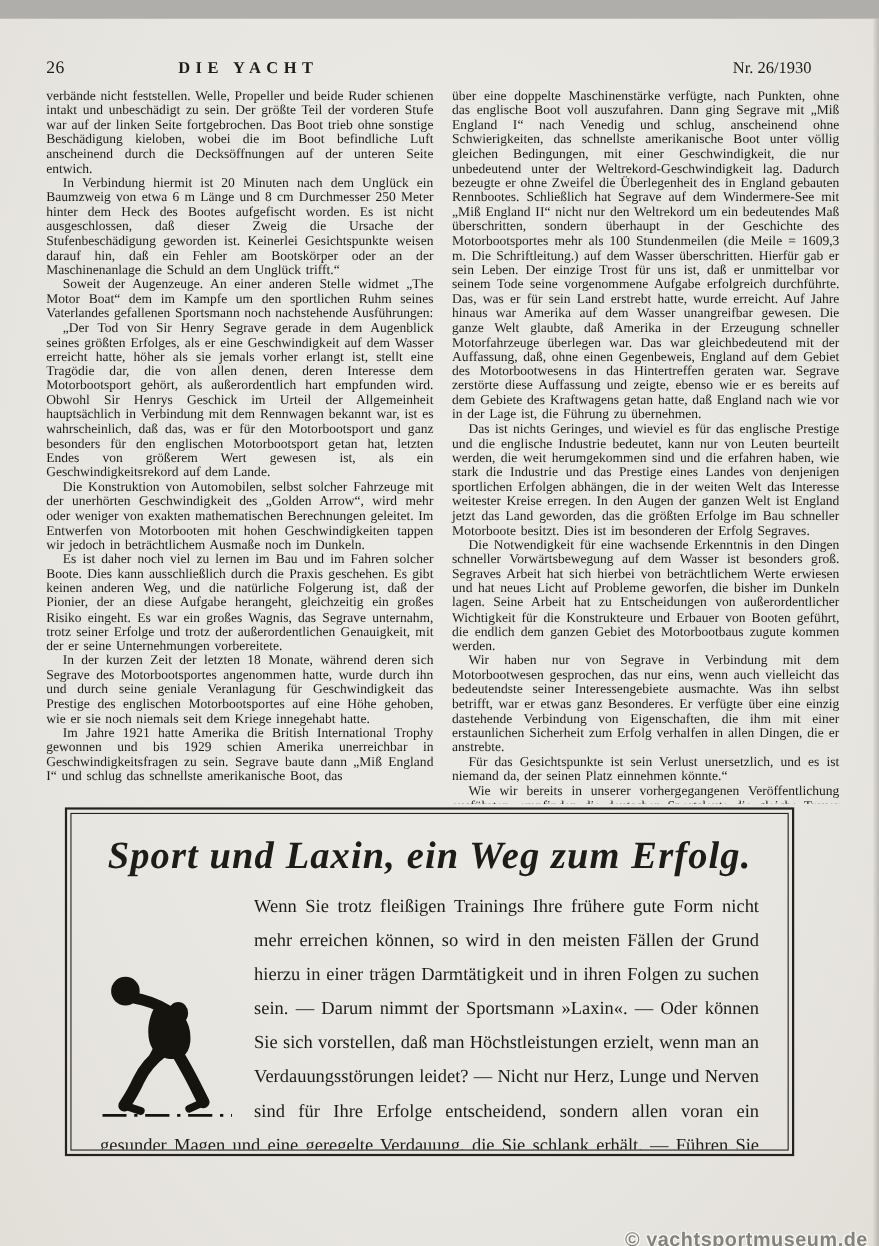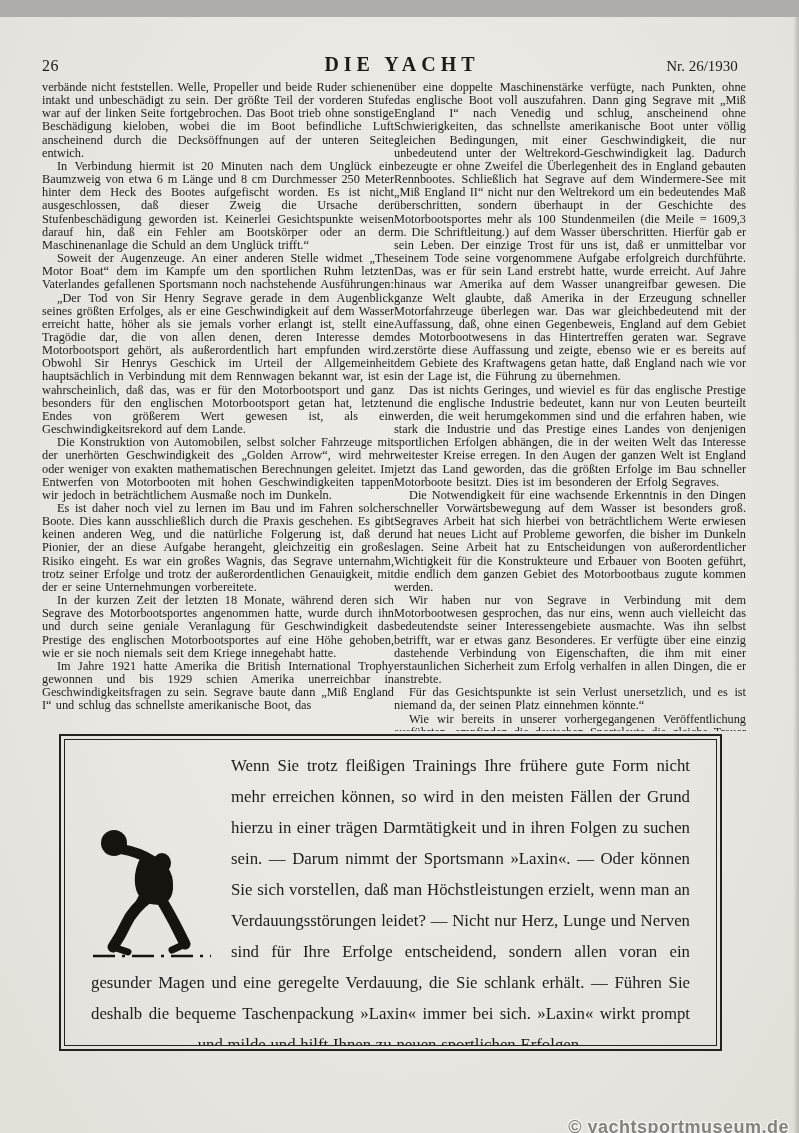--- a/index.html
+++ b/index.html
@@ -25,27 +25,27 @@
     background:linear-gradient(to right, rgba(60,57,50,0), rgba(60,57,50,.25));
     pointer-events:none;
   }
 
   
   .header {
     position:absolute; top:36px; left:42px; right:37px; height:22px;
     display:flex; align-items:baseline;
   }
   .header .pno   { width:120px; font-size:16px; letter-spacing:.5px; }
-  .header .title { flex:1; text-align:center; font-size:20px; font-weight:bold; letter-spacing:5px; }
+  .header .title { flex:1; font-size:15px; font-weight:bold; letter-spacing:5px; }
   .header .issue { width:120px; text-align:center; font-size:15px; }
 
   
   .article {
     position:absolute; top:64px; left:42px; width:722px; height:650px;
-    display:flex; overflow:hidden;
+    display:flex; gap:17px; overflow:hidden;
   }
   .col { width:352px; }
   .col p {
     margin:0;
     font-size:12.3px; line-height:13.15px;
     text-align:justify;
     word-spacing:1.2px;
     text-indent:15px;
   }
   .col p.cont { text-indent:0; }
@@ -104,39 +104,40 @@
   <div class="header">
     <span class="pno">26</span>
     <span class="title">DIE YACHT</span>
     <span class="issue">Nr. 26/1930</span>
   </div>
 
   <div class="article">
     <div class="col">
       <p class="cont">verbände nicht feststellen. Welle, Propeller und beide Ruder schienen intakt und unbeschädigt zu sein. Der größte Teil der vorderen Stufe war auf der linken Seite fortgebrochen. Das Boot trieb ohne sonstige Beschädigung kieloben, wobei die im Boot befindliche Luft anscheinend durch die Decksöffnungen auf der unteren Seite entwich.</p>
       <p>In Verbindung hiermit ist 20 Minuten nach dem Unglück ein Baumzweig von etwa 6 m Länge und 8 cm Durchmesser 250 Meter hinter dem Heck des Bootes aufgefischt worden. Es ist nicht ausgeschlossen, daß dieser Zweig die Ursache der Stufenbeschädigung geworden ist. Keinerlei Gesichtspunkte weisen darauf hin, daß ein Fehler am Bootskörper oder an der Maschinenanlage die Schuld an dem Unglück trifft.“</p>
-      <p>Soweit der Augenzeuge. An einer anderen Stelle widmet „The Motor Boat“ dem im Kampfe um den sportlichen Ruhm letzten Vaterlandes gefallenen Sportsmann noch nachstehende Ausführungen:</p>
+      <p>Soweit der Augenzeuge. An einer anderen Stelle widmet „The Motor Boat“ dem im Kampfe um den sportlichen Ruhm seines Vaterlandes gefallenen Sportsmann noch nachstehende Ausführungen:</p>
       <p>„Der Tod von Sir Henry Segrave gerade in dem Augenblick seines größten Erfolges, als er eine Geschwindigkeit auf dem Wasser erreicht hatte, höher als sie jemals vorher erlangt ist, stellt eine Tragödie dar, die von allen denen, deren Interesse dem Motorbootsport gehört, als außerordentlich hart empfunden wird. Obwohl Sir Henrys Geschick im Urteil der Allgemeinheit hauptsächlich in Verbindung mit dem Rennwagen bekannt war, ist es wahrscheinlich, daß das, was er für den Motorbootsport und ganz besonders für den englischen Motorbootsport getan hat, letzten Endes von größerem Wert gewesen ist, als ein Geschwindigkeitsrekord auf dem Lande.</p>
       <p>Die Konstruktion von Automobilen, selbst solcher Fahrzeuge mit der unerhörten Geschwindigkeit des „Golden Arrow“, wird mehr oder weniger von exakten mathematischen Berechnungen geleitet. Im Entwerfen von Motorbooten mit hohen Geschwindigkeiten tappen wir jedoch in beträchtlichem Ausmaße noch im Dunkeln.</p>
       <p>Es ist daher noch viel zu lernen im Bau und im Fahren solcher Boote. Dies kann ausschließlich durch die Praxis geschehen. Es gibt keinen anderen Weg, und die natürliche Folgerung ist, daß der Pionier, der an diese Aufgabe herangeht, gleichzeitig ein großes Risiko eingeht. Es war ein großes Wagnis, das Segrave unternahm, trotz seiner Erfolge und trotz der außerordentlichen Genauigkeit, mit der er seine Unternehmungen vorbereitete.</p>
       <p>In der kurzen Zeit der letzten 18 Monate, während deren sich Segrave des Motorbootsportes angenommen hatte, wurde durch ihn und durch seine geniale Veranlagung für Geschwindigkeit das Prestige des englischen Motorbootsportes auf eine Höhe gehoben, wie er sie noch niemals seit dem Kriege innegehabt hatte.</p>
       <p>Im Jahre 1921 hatte Amerika die British International Trophy gewonnen und bis 1929 schien Amerika unerreichbar in Geschwindigkeitsfragen zu sein. Segrave baute dann „Miß England I“ und schlug das schnellste amerikanische Boot, das</p>
     </div>
     <div class="col">
       <p class="cont">über eine doppelte Maschinenstärke verfügte, nach Punkten, ohne das englische Boot voll auszufahren. Dann ging Segrave mit „Miß England I“ nach Venedig und schlug, anscheinend ohne Schwierigkeiten, das schnellste amerikanische Boot unter völlig gleichen Bedingungen, mit einer Geschwindigkeit, die nur unbedeutend unter der Weltrekord-Geschwindigkeit lag. Dadurch bezeugte er ohne Zweifel die Überlegenheit des in England gebauten Rennbootes. Schließlich hat Segrave auf dem Windermere-See mit „Miß England II“ nicht nur den Weltrekord um ein bedeutendes Maß überschritten, sondern überhaupt in der Geschichte des Motorbootsportes mehr als 100 Stundenmeilen (die Meile = 1609,3 m. Die Schriftleitung.) auf dem Wasser überschritten. Hierfür gab er sein Leben. Der einzige Trost für uns ist, daß er unmittelbar vor seinem Tode seine vorgenommene Aufgabe erfolgreich durchführte. Das, was er für sein Land erstrebt hatte, wurde erreicht. Auf Jahre hinaus war Amerika auf dem Wasser unangreifbar gewesen. Die ganze Welt glaubte, daß Amerika in der Erzeugung schneller Motorfahrzeuge überlegen war. Das war gleichbedeutend mit der Auffassung, daß, ohne einen Gegenbeweis, England auf dem Gebiet des Motorbootwesens in das Hintertreffen geraten war. Segrave zerstörte diese Auffassung und zeigte, ebenso wie er es bereits auf dem Gebiete des Kraftwagens getan hatte, daß England nach wie vor in der Lage ist, die Führung zu übernehmen.</p>
       <p>Das ist nichts Geringes, und wieviel es für das englische Prestige und die englische Industrie bedeutet, kann nur von Leuten beurteilt werden, die weit herumgekommen sind und die erfahren haben, wie stark die Industrie und das Prestige eines Landes von denjenigen sportlichen Erfolgen abhängen, die in der weiten Welt das Interesse weitester Kreise erregen. In den Augen der ganzen Welt ist England jetzt das Land geworden, das die größten Erfolge im Bau schneller Motorboote besitzt. Dies ist im besonderen der Erfolg Segraves.</p>
       <p>Die Notwendigkeit für eine wachsende Erkenntnis in den Dingen schneller Vorwärtsbewegung auf dem Wasser ist besonders groß. Segraves Arbeit hat sich hierbei von beträchtlichem Werte erwiesen und hat neues Licht auf Probleme geworfen, die bisher im Dunkeln lagen. Seine Arbeit hat zu Entscheidungen von außerordentlicher Wichtigkeit für die Konstrukteure und Erbauer von Booten geführt, die endlich dem ganzen Gebiet des Motorbootbaus zugute kommen werden.</p>
       <p>Wir haben nur von Segrave in Verbindung mit dem Motorbootwesen gesprochen, das nur eins, wenn auch vielleicht das bedeutendste seiner Interessengebiete ausmachte. Was ihn selbst betrifft, war er etwas ganz Besonderes. Er verfügte über eine einzig dastehende Verbindung von Eigenschaften, die ihm mit einer erstaunlichen Sicherheit zum Erfolg verhalfen in allen Dingen, die er anstrebte.</p>
       <p>Für das Gesichtspunkte ist sein Verlust unersetzlich, und es ist niemand da, der seinen Platz einnehmen könnte.“</p>
       <p>Wie wir bereits in unserer vorhergegangenen Veröffentlichung ausführten, empfinden die deutschen Sportsleute die gleiche Trauer um den Verlust dieses hervorragenden Menschen und Sportsmannes, der auch in unserem Lande die größte Bewunderung und herzlichste Sympathie genoß.</p>
     </div>
   </div>
 
   <div class="ad">
     <div class="ad-inner">
+      <h2 class="ad-headline">Sport und Laxin, ein Weg zum Erfolg.</h2>
 
       <div class="ad-figure">
         <svg viewBox="0 0 118 142" width="118" height="142" xmlns="http://www.w3.org/2000/svg">
           <g fill="#16140f" stroke="#16140f">
 
             <circle cx="21" cy="20" r="13" stroke="none"></circle>
 
             <path d="M28 26 Q46 29 60 38" fill="none" stroke-width="10" stroke-linecap="round"></path>
 
             <ellipse cx="69" cy="40" rx="9" ry="10" stroke="none"></ellipse>

